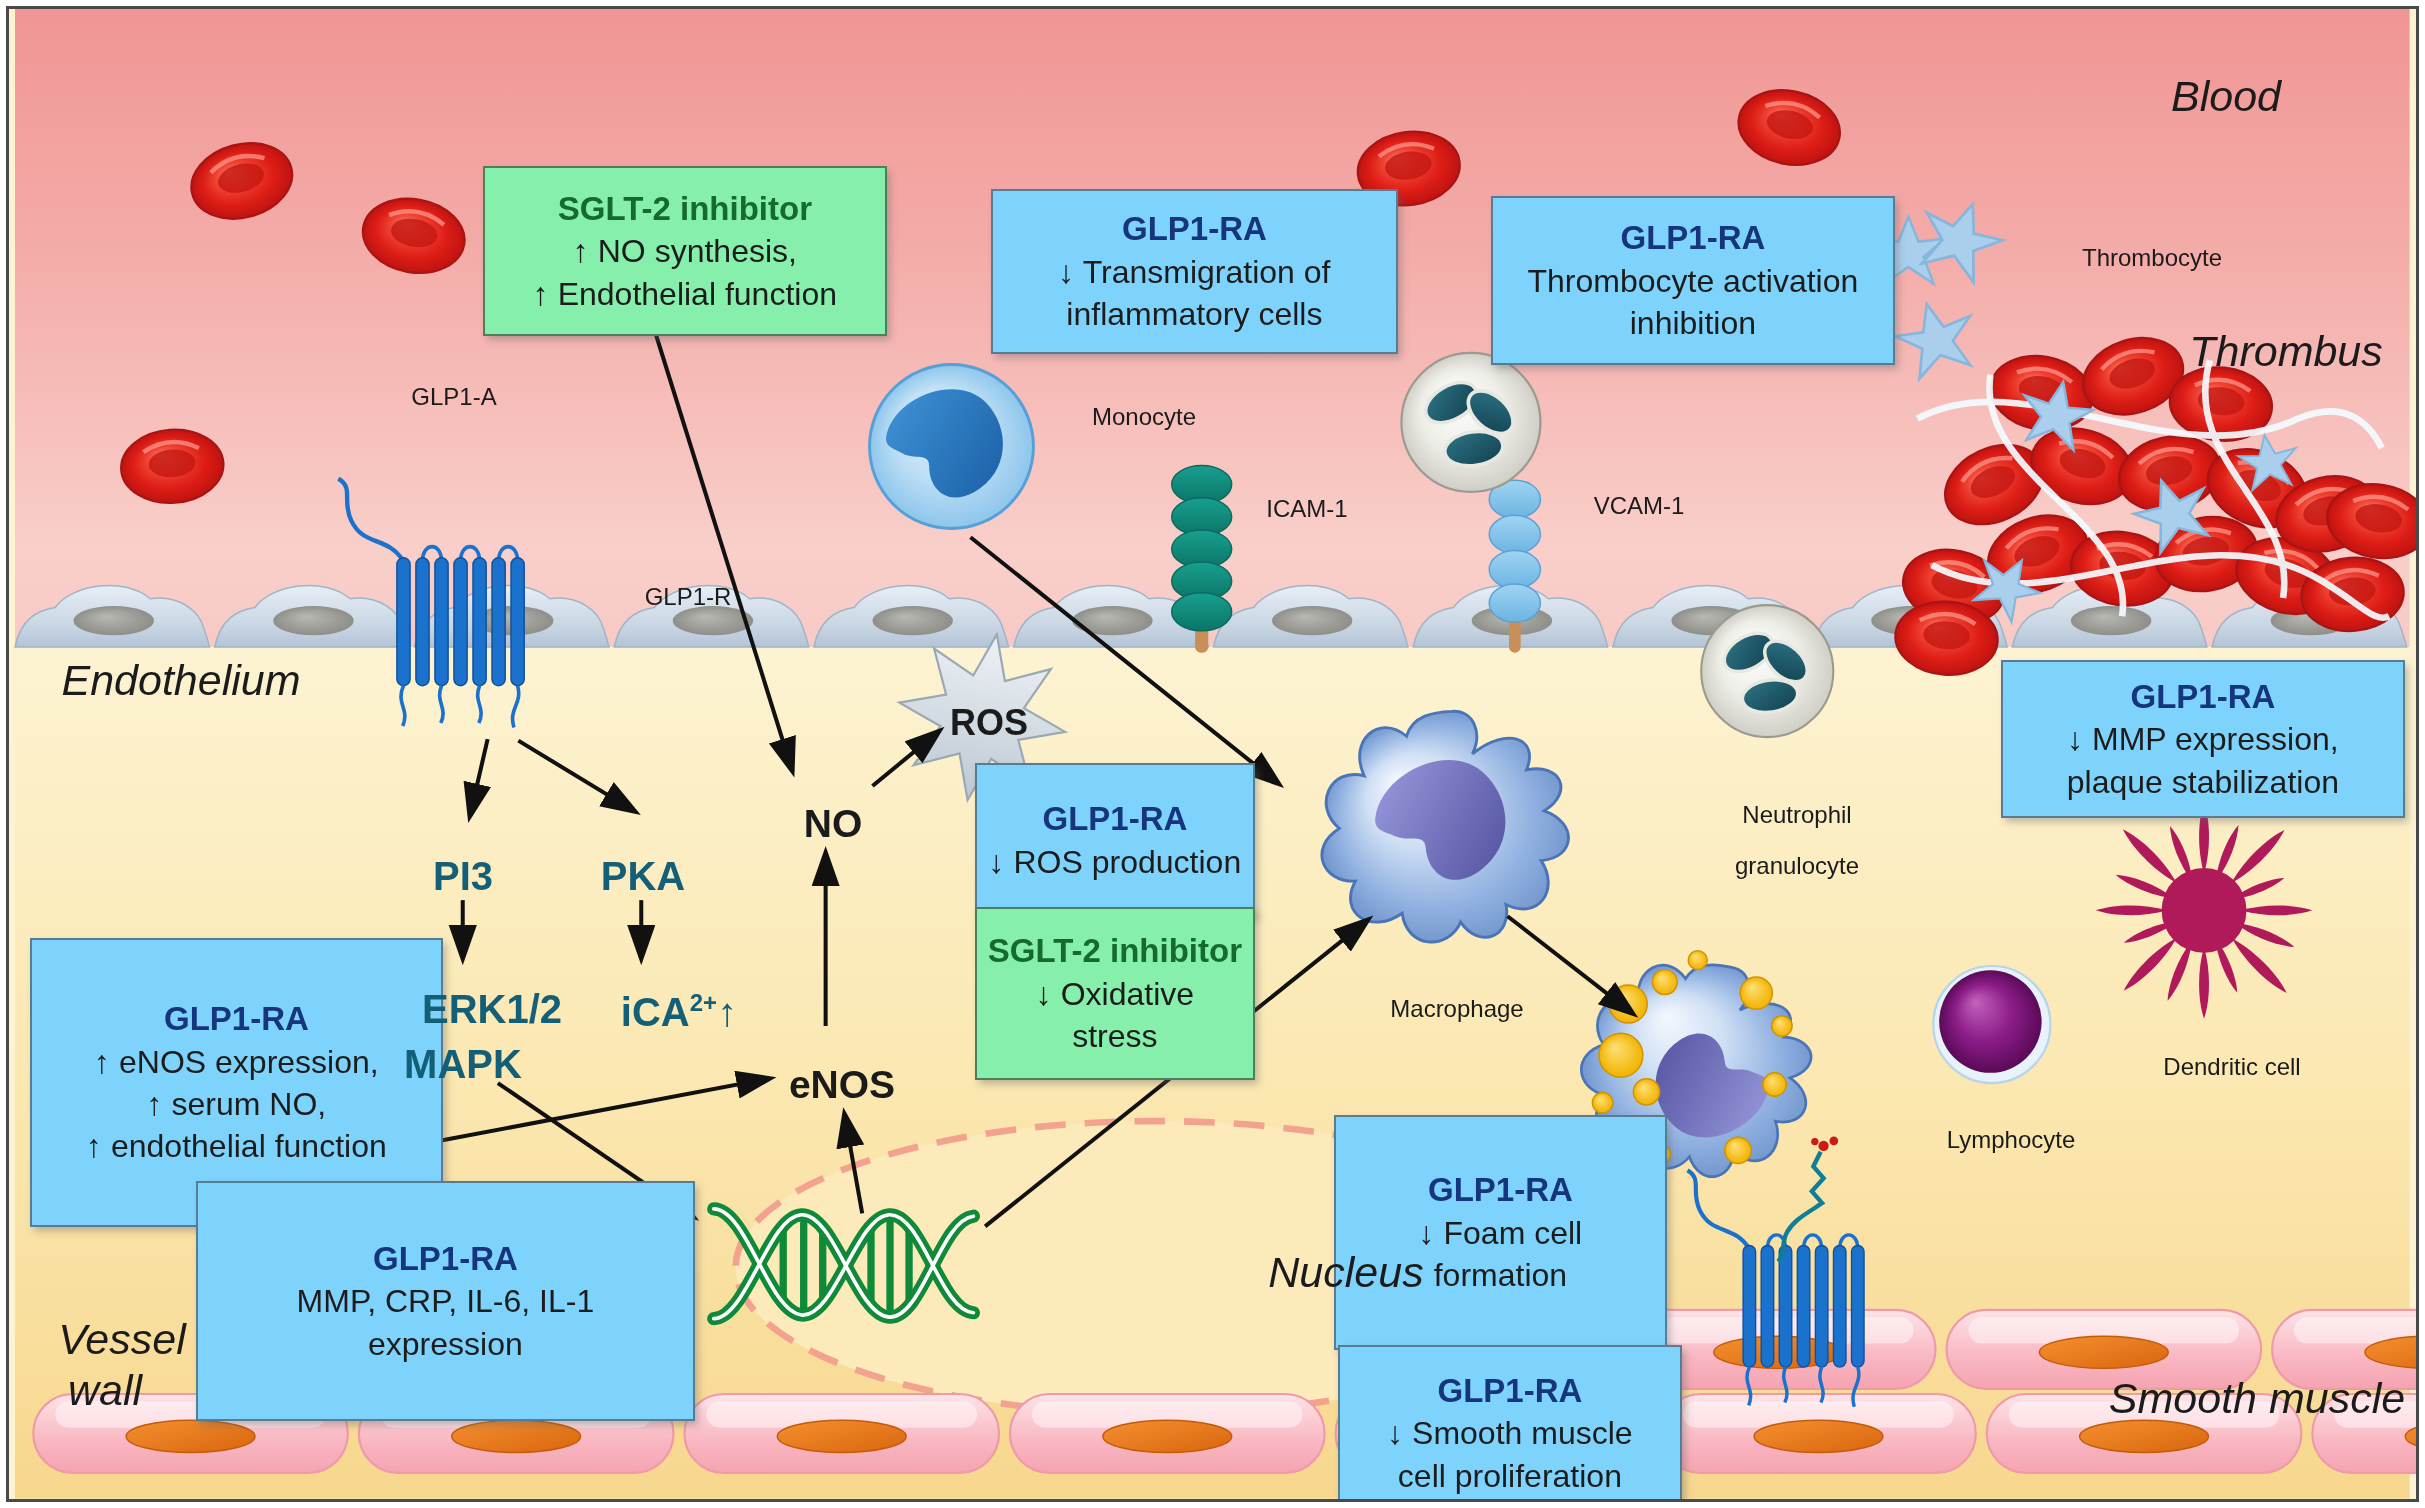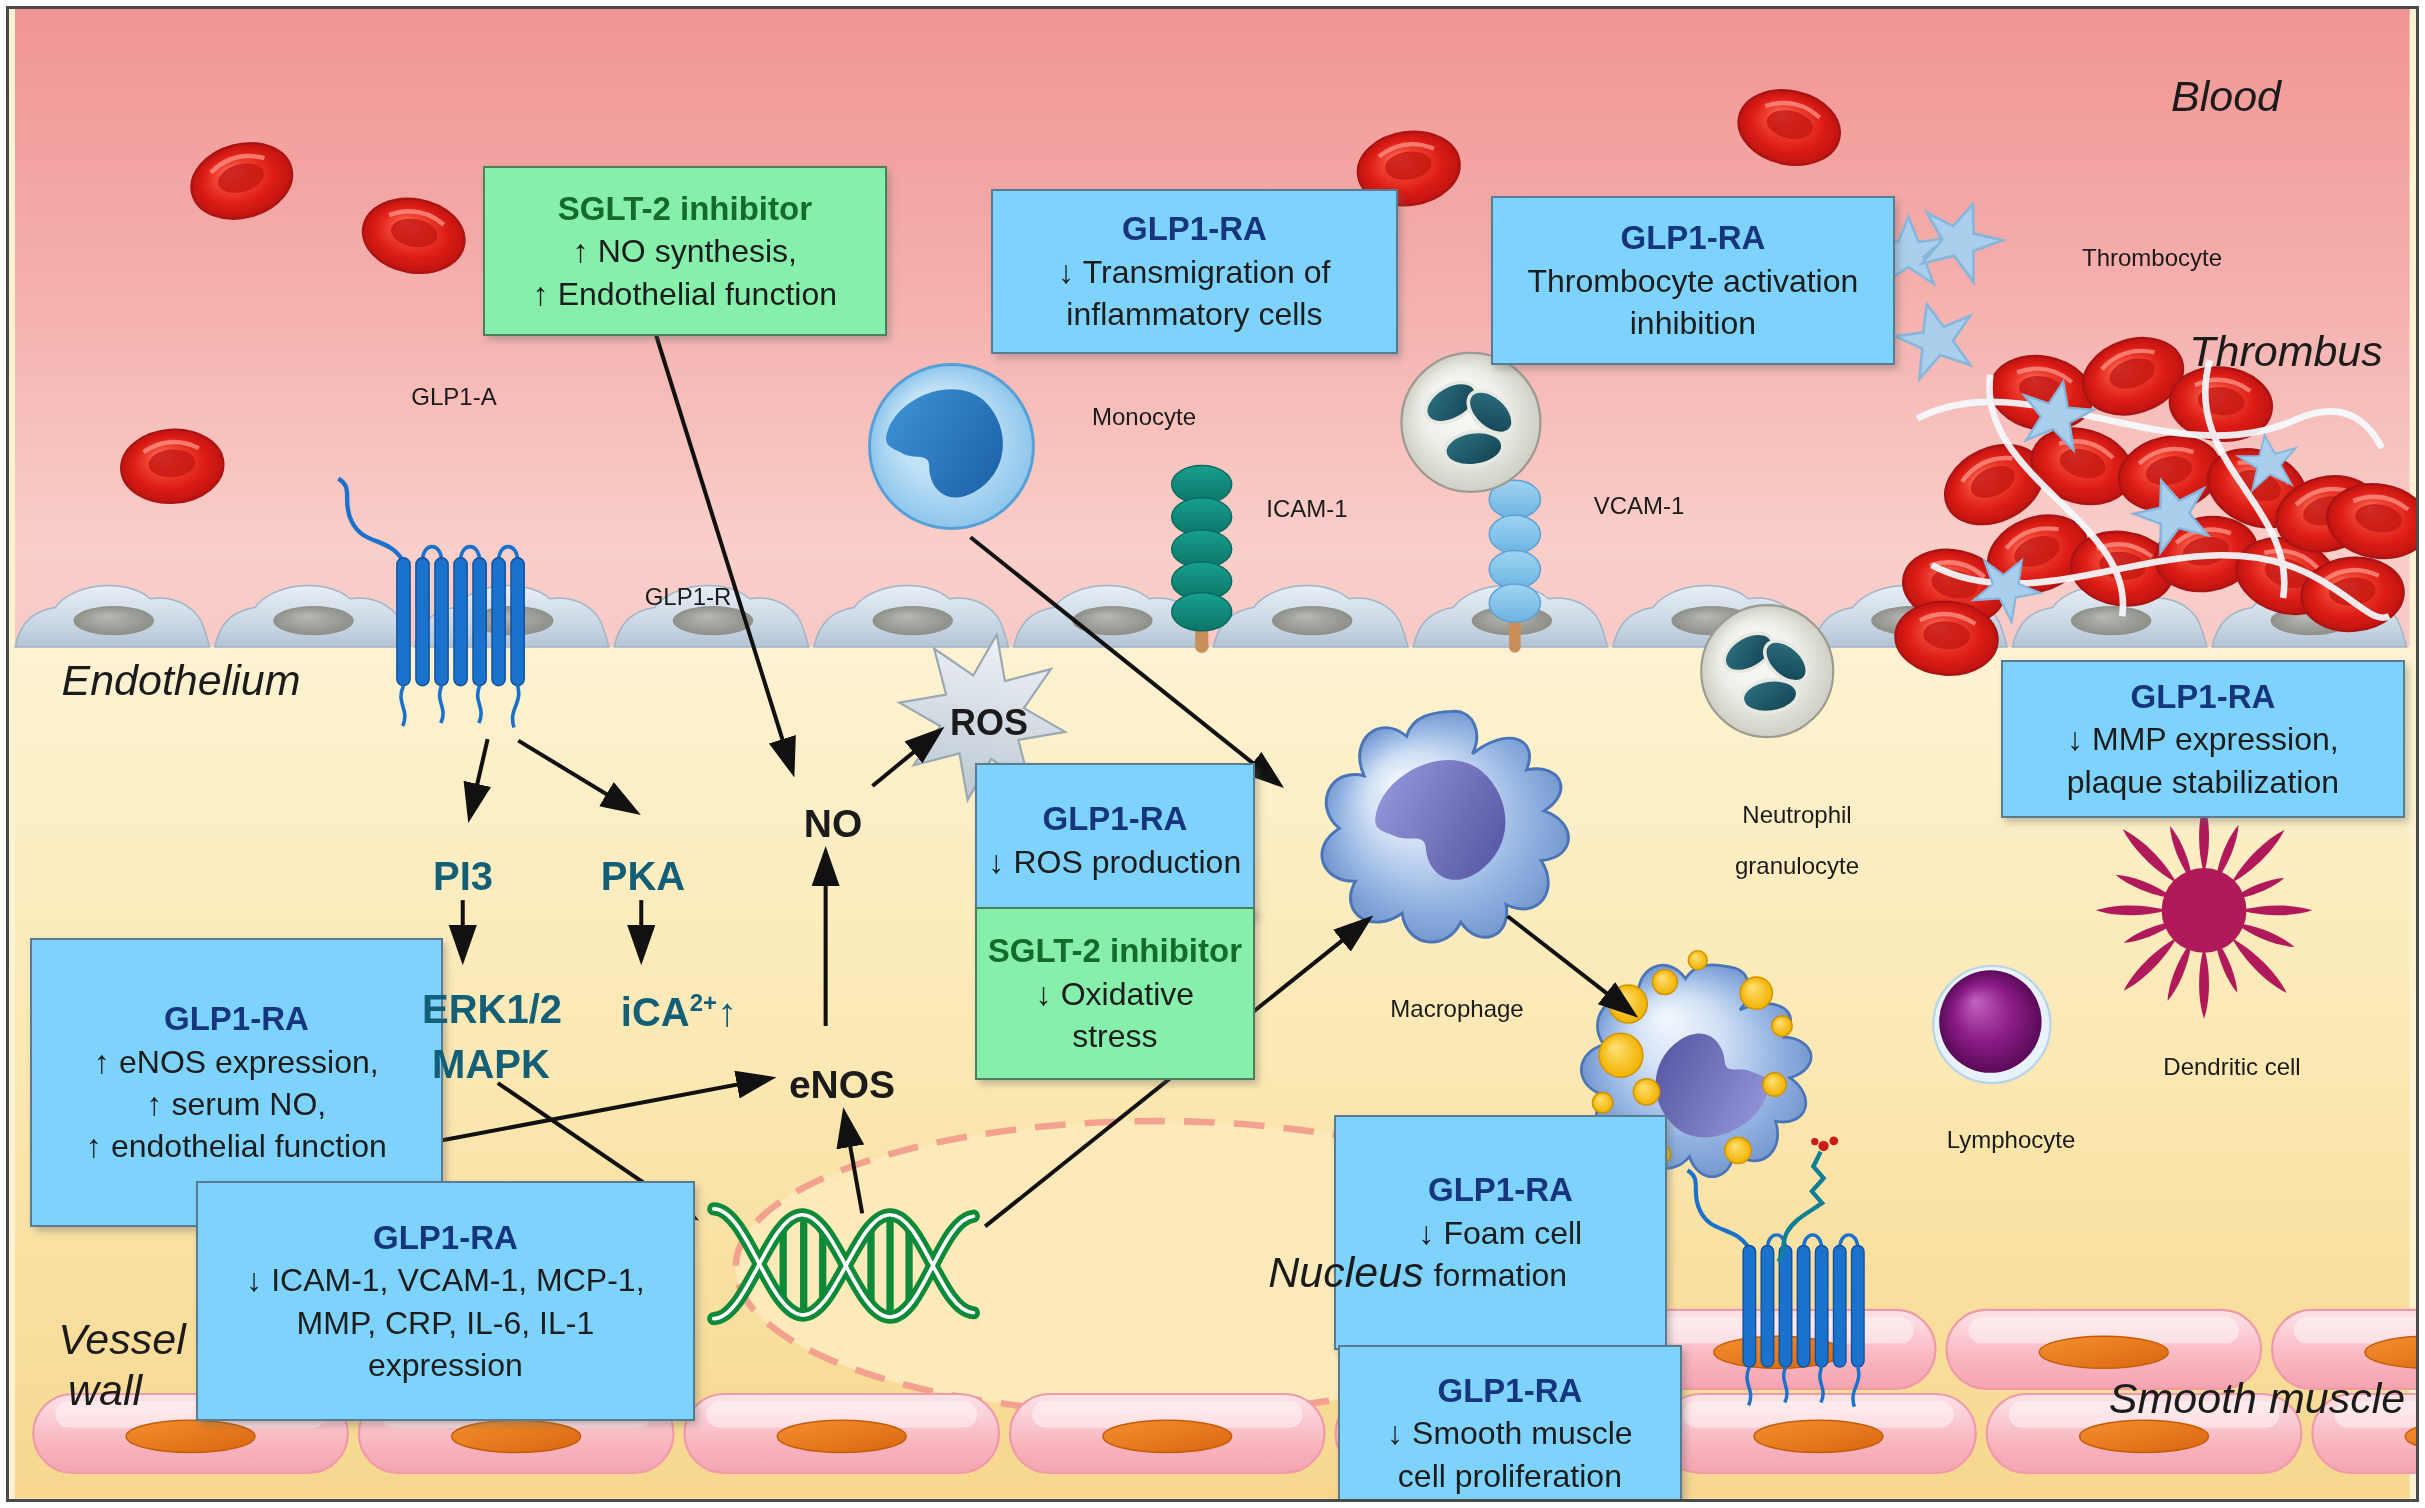--- a/index.html
+++ b/index.html
@@ -395,21 +395,20 @@
   <div class="ln">stress</div>
 </div>
 <div class="box" style="left:21px;top:929px;width:400px;height:276px;">
   <div class="t">GLP1-RA</div>
   <div class="ln">↑ eNOS expression,</div>
   <div class="ln">↑ serum NO,</div>
   <div class="ln">↑ endothelial function</div>
 </div>
 <div class="box" style="left:187px;top:1172px;width:486px;height:227px;">
   <div class="t">GLP1-RA</div>
-  <div class="ln">↓ ICAM-1, VCAM-1, MCP-1,</div>
   <div class="ln">MMP, CRP, IL-6, IL-1</div>
   <div class="ln">expression</div>
 </div>
 <div class="box" style="left:1325px;top:1106px;width:320px;height:222px;">
   <div class="t">GLP1-RA</div>
   <div class="ln">↓ Foam cell</div>
   <div class="ln">formation</div>
 </div>
 <div class="box" style="left:1329px;top:1336px;width:331px;height:163px;">
   <div class="t">GLP1-RA</div>
@@ -433,21 +432,21 @@
 <div class="lbl name" style="left:1788px;top:857px;">granulocyte</div>
 <div class="lbl name" style="left:1448px;top:1000px;">Macrophage</div>
 <div class="lbl name" style="left:2002px;top:1131px;">Lymphocyte</div>
 <div class="lbl name" style="left:2223px;top:1058px;">Dendritic cell</div>
 
 <div class="lbl name" style="left:445px;top:388px;">GLP1-A</div>
 <div class="lbl name" style="left:655px;top:588px;margin-left:24px;">GLP1-R</div>
 <div class="lbl pathway" style="left:454px;top:867px;">PI3</div>
 <div class="lbl pathway" style="left:634px;top:867px;">PKA</div>
 <div class="lbl pathway" style="left:483px;top:1000px;">ERK1/2</div>
-<div class="lbl pathway" style="left:482px;top:1055px;">MAPK</div>
+<div class="lbl pathway" style="left:454px;top:1055px;">MAPK</div>
 <div class="lbl pathway" style="left:670px;top:1003px;"><span>iCA</span><sup>2+</sup><span>↑</span></div>
 <div class="lbl mol" style="left:824px;top:815px;">NO</div>
 <div class="lbl mol" style="left:833px;top:1076px;">eNOS</div>
 <div class="lbl mol" style="left:980px;top:714px;font-size:36px;">ROS</div>
 
 </div>
 </div>
 
 
 </body></html>

